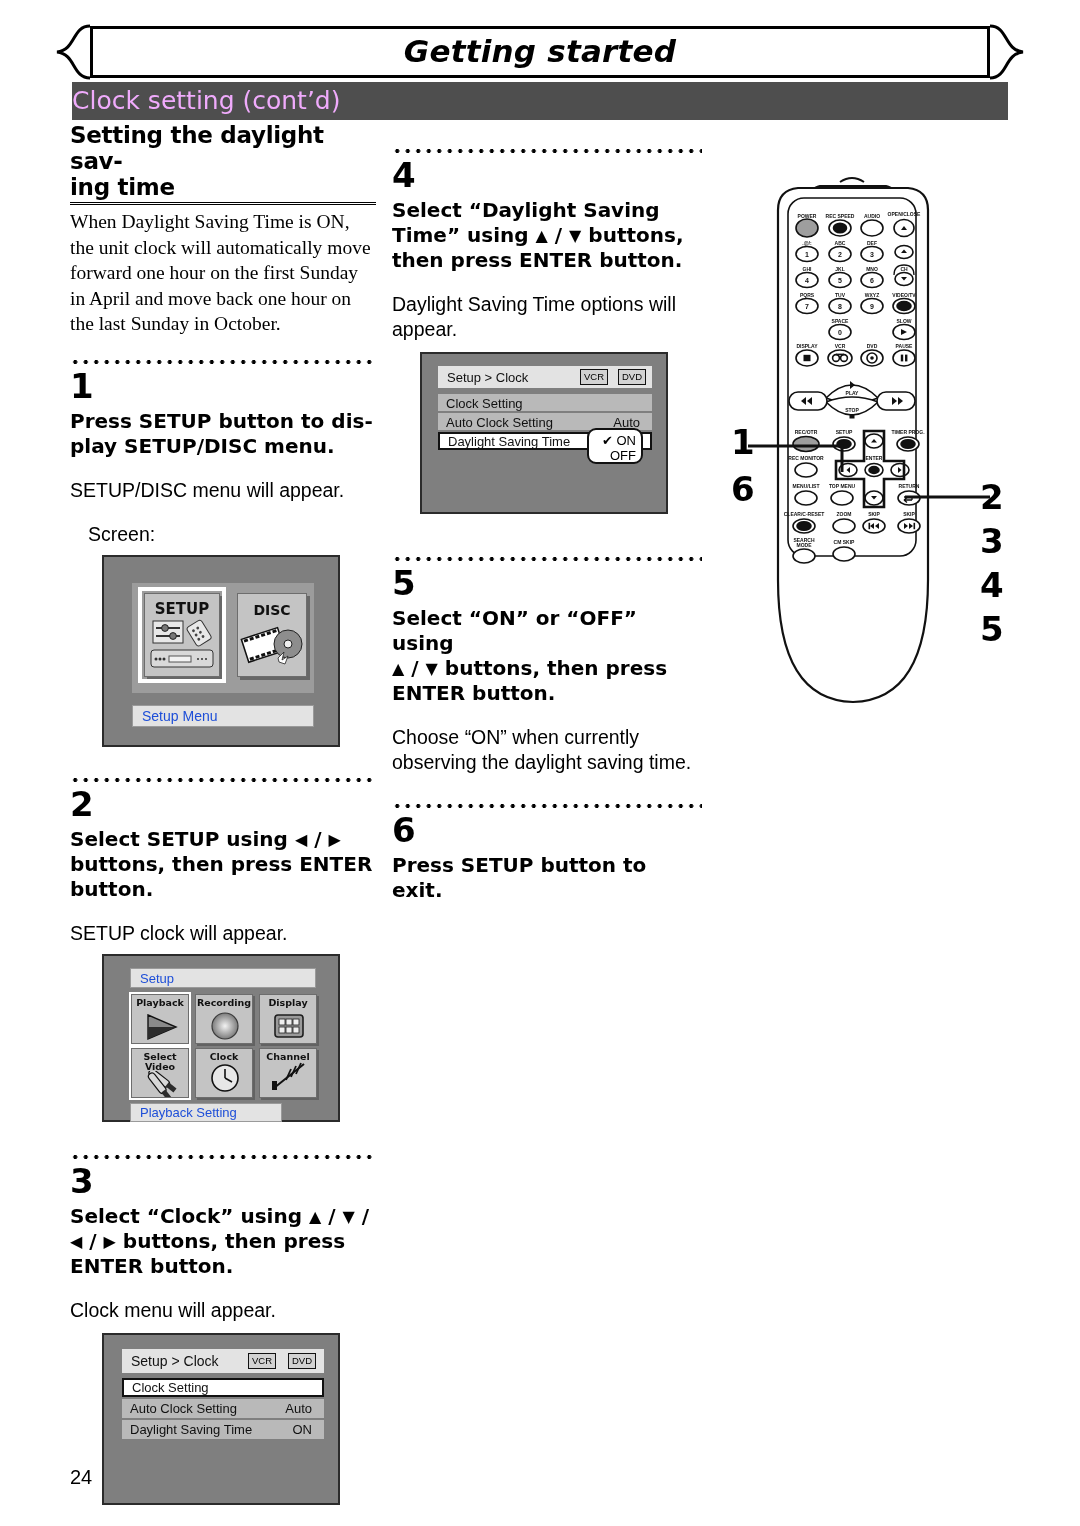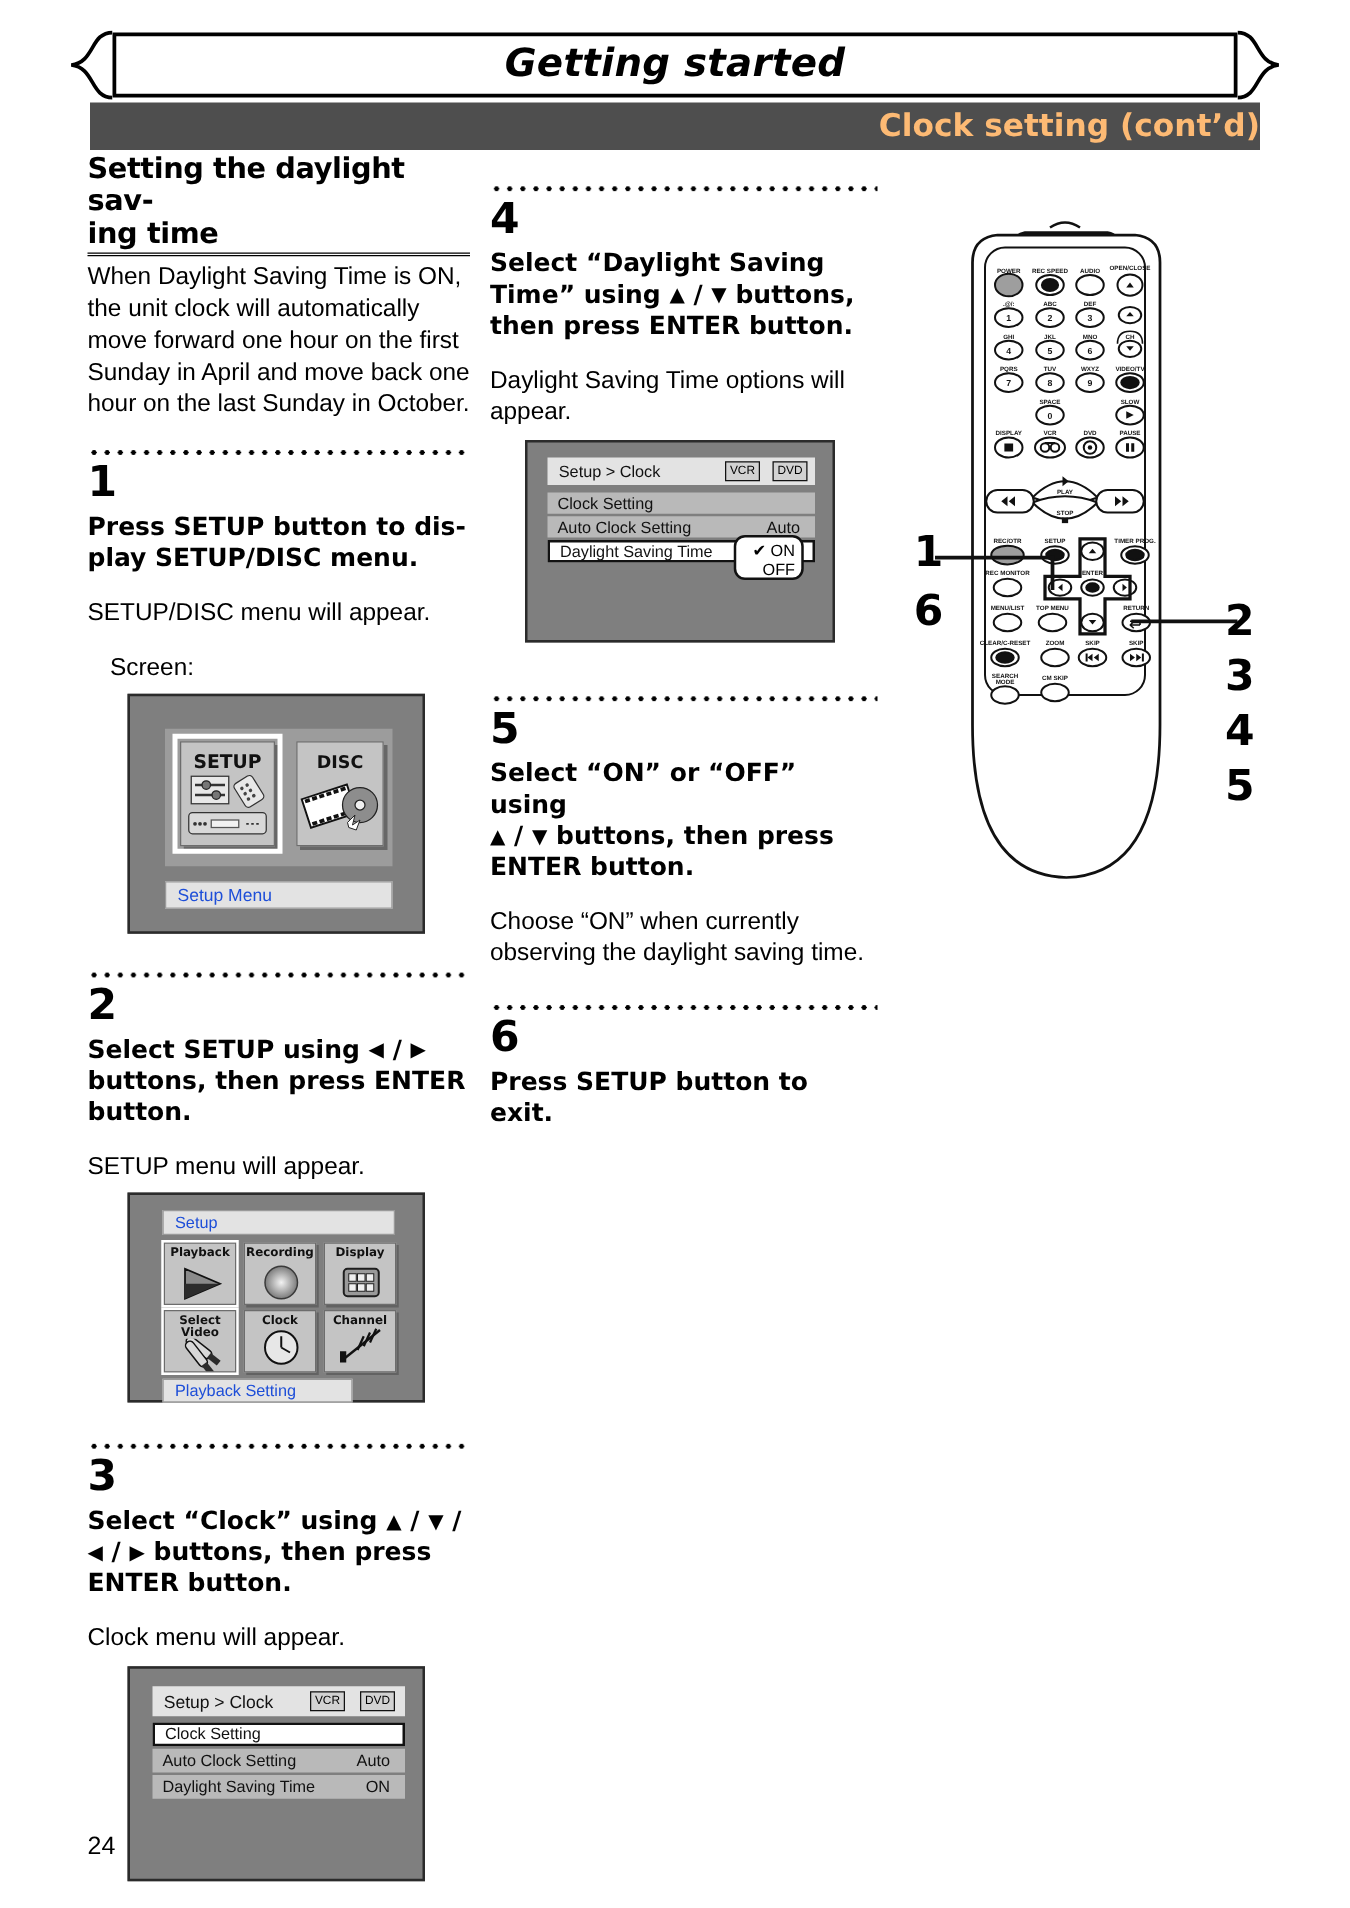--- a/index.html
+++ b/index.html
@@ -9,31 +9,31 @@
   #banner-wrap{position:absolute;left:72px;top:26px;width:936px;height:52px;}
   #banner-box{position:absolute;left:18px;top:0;right:18px;height:52px;border:3px solid #000;background:#fff;box-sizing:border-box;}
   #banner-title{position:absolute;left:0;right:0;top:0;height:52px;line-height:50px;text-align:center;
     font-size:31px;font-weight:bold;font-style:italic;font-family:"DejaVu Sans",sans-serif;letter-spacing:.2px;}
   .brace{position:absolute;top:-2px;width:34px;height:56px;}
   .brace svg{display:block;}
   #brace-left{left:-16px;}
   #brace-right{right:-16px;}
 
   #subbanner{position:absolute;left:72px;top:82px;width:936px;height:38px;background:#4e4e4e;}
-  #subbanner span{display:block;text-align:right;line-height:37px;color:#fdba74;font-size:25px;font-weight:bold;
+  #subbanner span{display:block;text-align:left;line-height:37px;color:#f0abfc;font-size:25px;font-weight:normal;
     font-family:"DejaVu Sans",sans-serif;}
 
   
   #col-left{position:absolute;left:70px;top:122px;width:306px;}
   #col-mid{position:absolute;left:392px;top:140px;width:310px;}
 
   h2.section-title{margin:0;font-size:23px;font-weight:bold;font-family:"DejaVu Sans",sans-serif;line-height:26px;
     letter-spacing:-.3px;border-bottom:3px double #000;padding-bottom:2px;}
 
-  p.body{margin:4px 0 0 0;font-size:19.5px;line-height:25.5px;font-family:Liberation Sans, sans-serif;}
+  p.body{margin:4px 0 0 0;font-size:19.5px;line-height:25.5px;font-family:Liberation Serif, serif;}
 
   .dots{height:16px;margin:14px 0 0 0;
     background-image:radial-gradient(circle,#000 1.9px,transparent 2.1px);
     background-size:10.5px 10.5px;background-position:0 6px;background-repeat:repeat-x;}
 
   .stepnum{font-size:34px;font-weight:bold;line-height:34px;font-family:"DejaVu Sans",sans-serif;margin-top:2px;}
   p.stepbold{margin:6px 0 0 0;font-size:20px;line-height:25px;font-weight:bold;font-family:"DejaVu Sans",sans-serif;}
   p.stepbold .arw{font-size:16px;vertical-align:1px;}
   p.sub{margin:19px 0 0 0;font-size:19.5px;line-height:25px;}
   p.sub.ind{padding-left:18px;}
@@ -170,21 +170,21 @@
     </div>
 
     <div class="footerbar" style="left:28px;top:148px;width:182px;height:22px;">
       <div class="t">Setup Menu</div>
     </div>
   </div>
 
   <div class="dots" style="margin-top:22px;"></div>
   <div class="stepnum">2</div>
   <p class="stepbold">Select <b>SETUP</b> using <span class="arw">◀</span> / <span class="arw">▶</span><br>buttons, then press <b>ENTER</b><br>button.</p>
-  <p class="sub">SETUP menu will appear.</p>
+  <p class="sub">SETUP clock will appear.</p>
 
   <div class="screen" style="margin-top:8px;margin-left:32px;width:238px;height:168px;">
     <div class="footerbar" style="left:26px;top:12px;width:186px;height:20px;background:#e3e3e3;">
       <div class="t" style="font-size:13px;">Setup</div>
     </div>
 
     <div class="gtile hl" style="left:27px;top:38px;width:58px;height:50px;">
       <div class="cap">Playback</div>
       <svg width="58" height="32" viewBox="0 0 58 32" style="position:absolute;left:0;top:16px;">
         <path d="M16 4 L44 16 L16 28 Z" fill="#8a8a8a" stroke="#111" stroke-width="1.4"></path>

